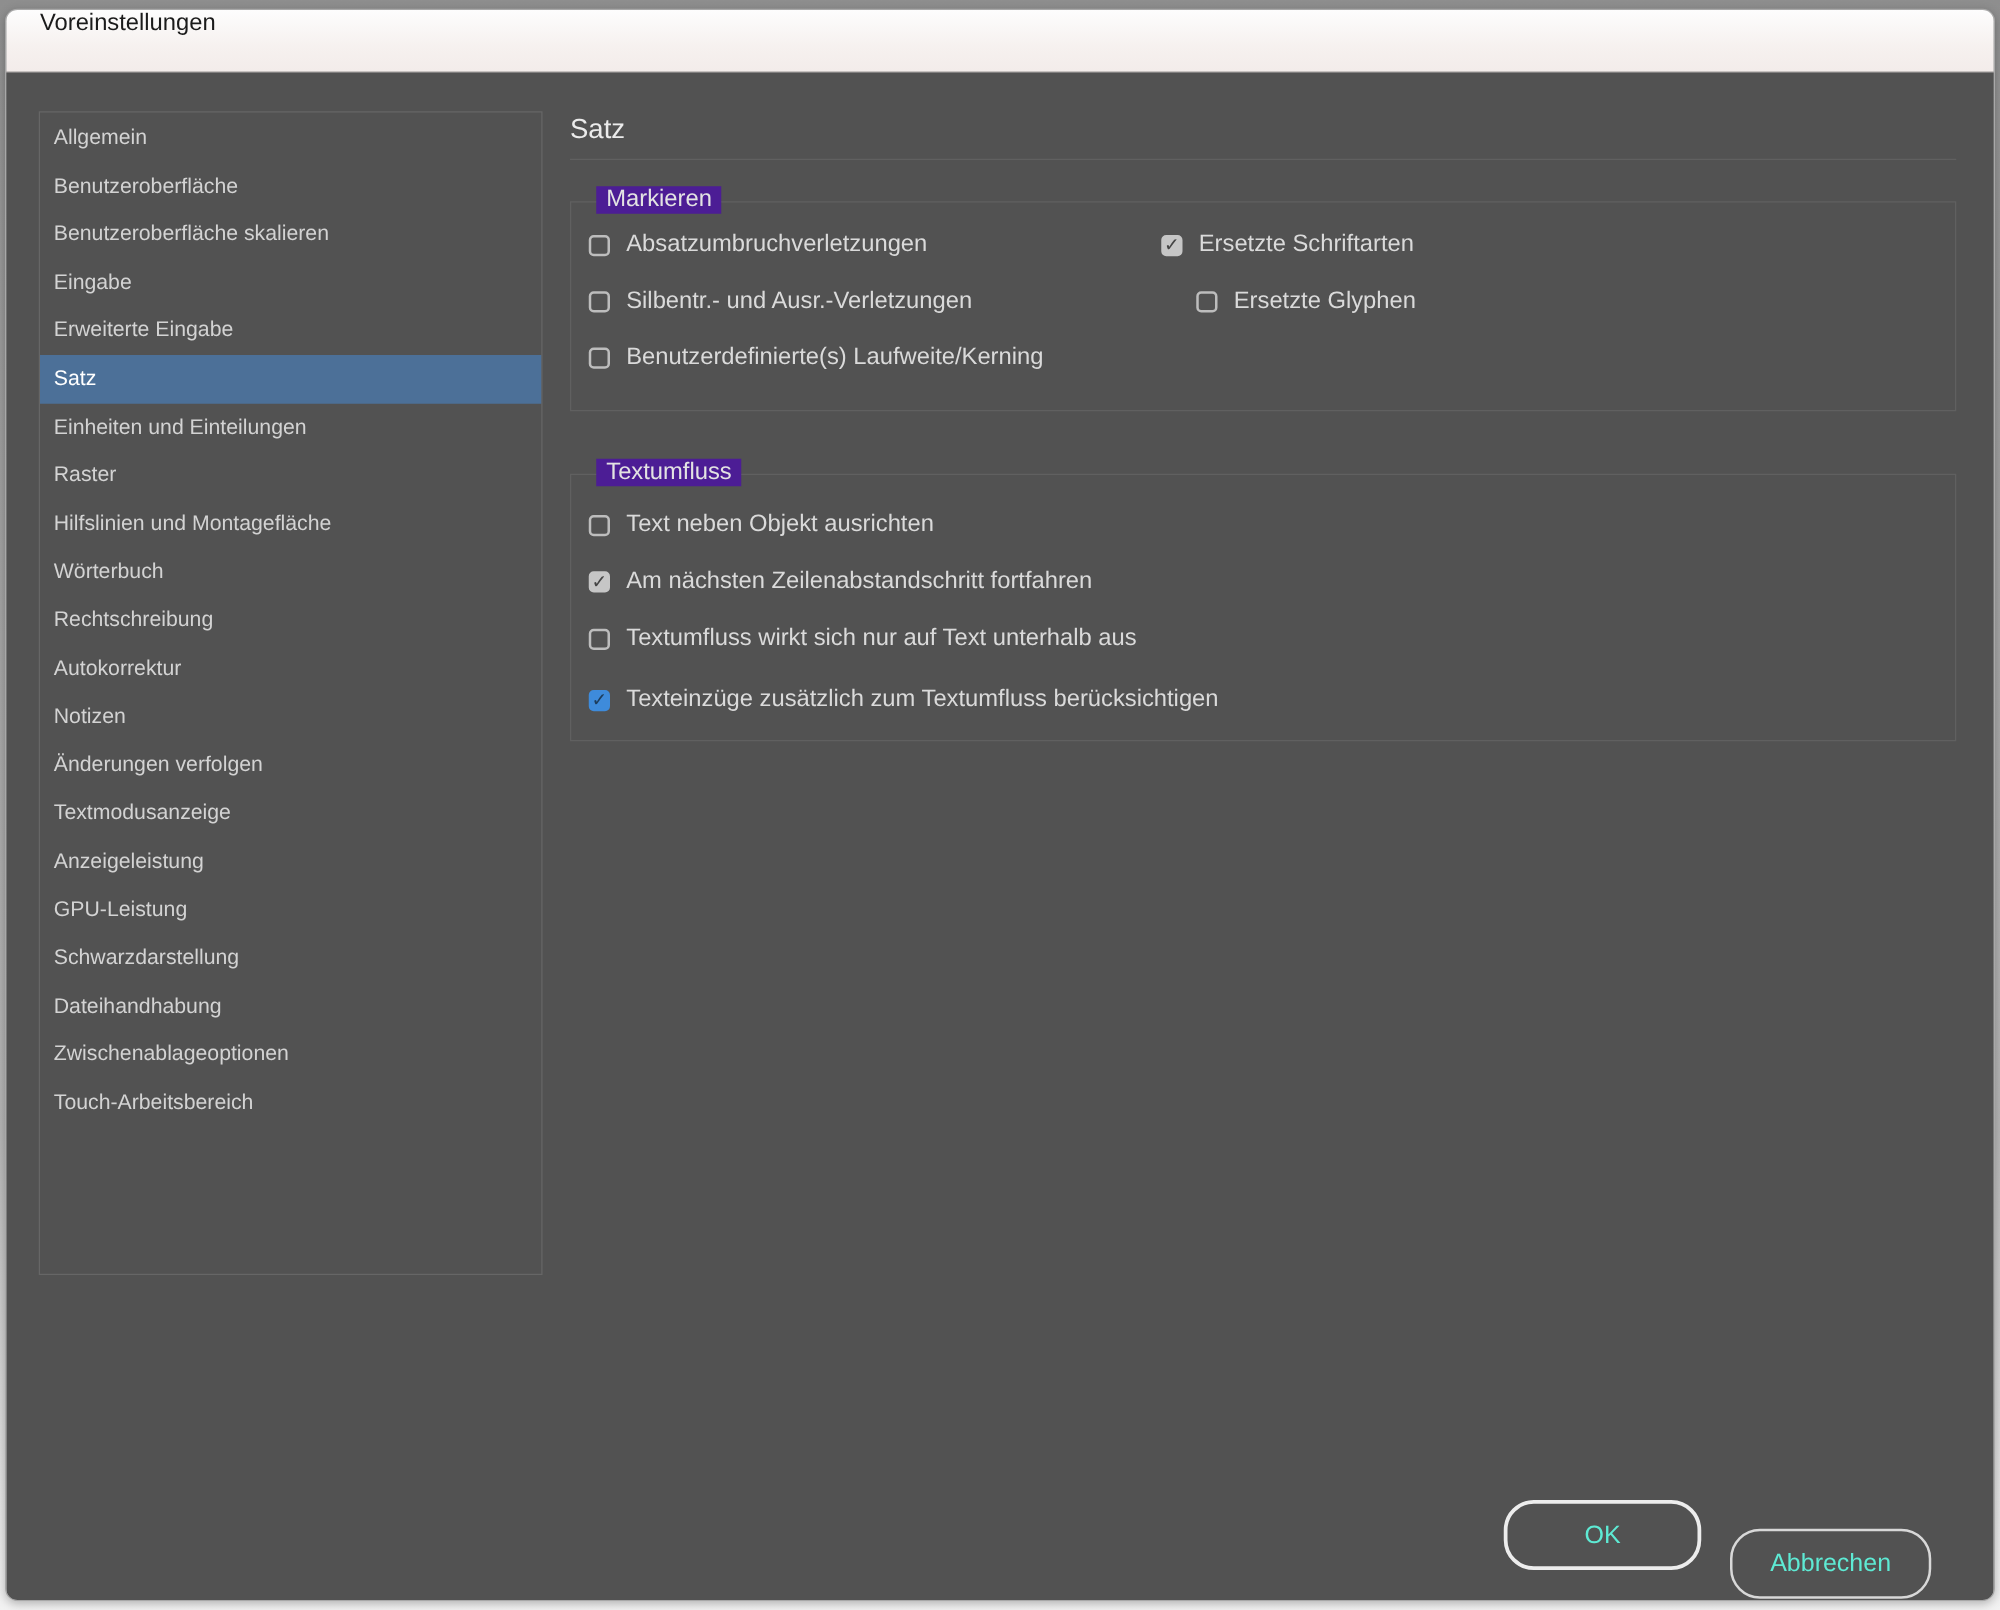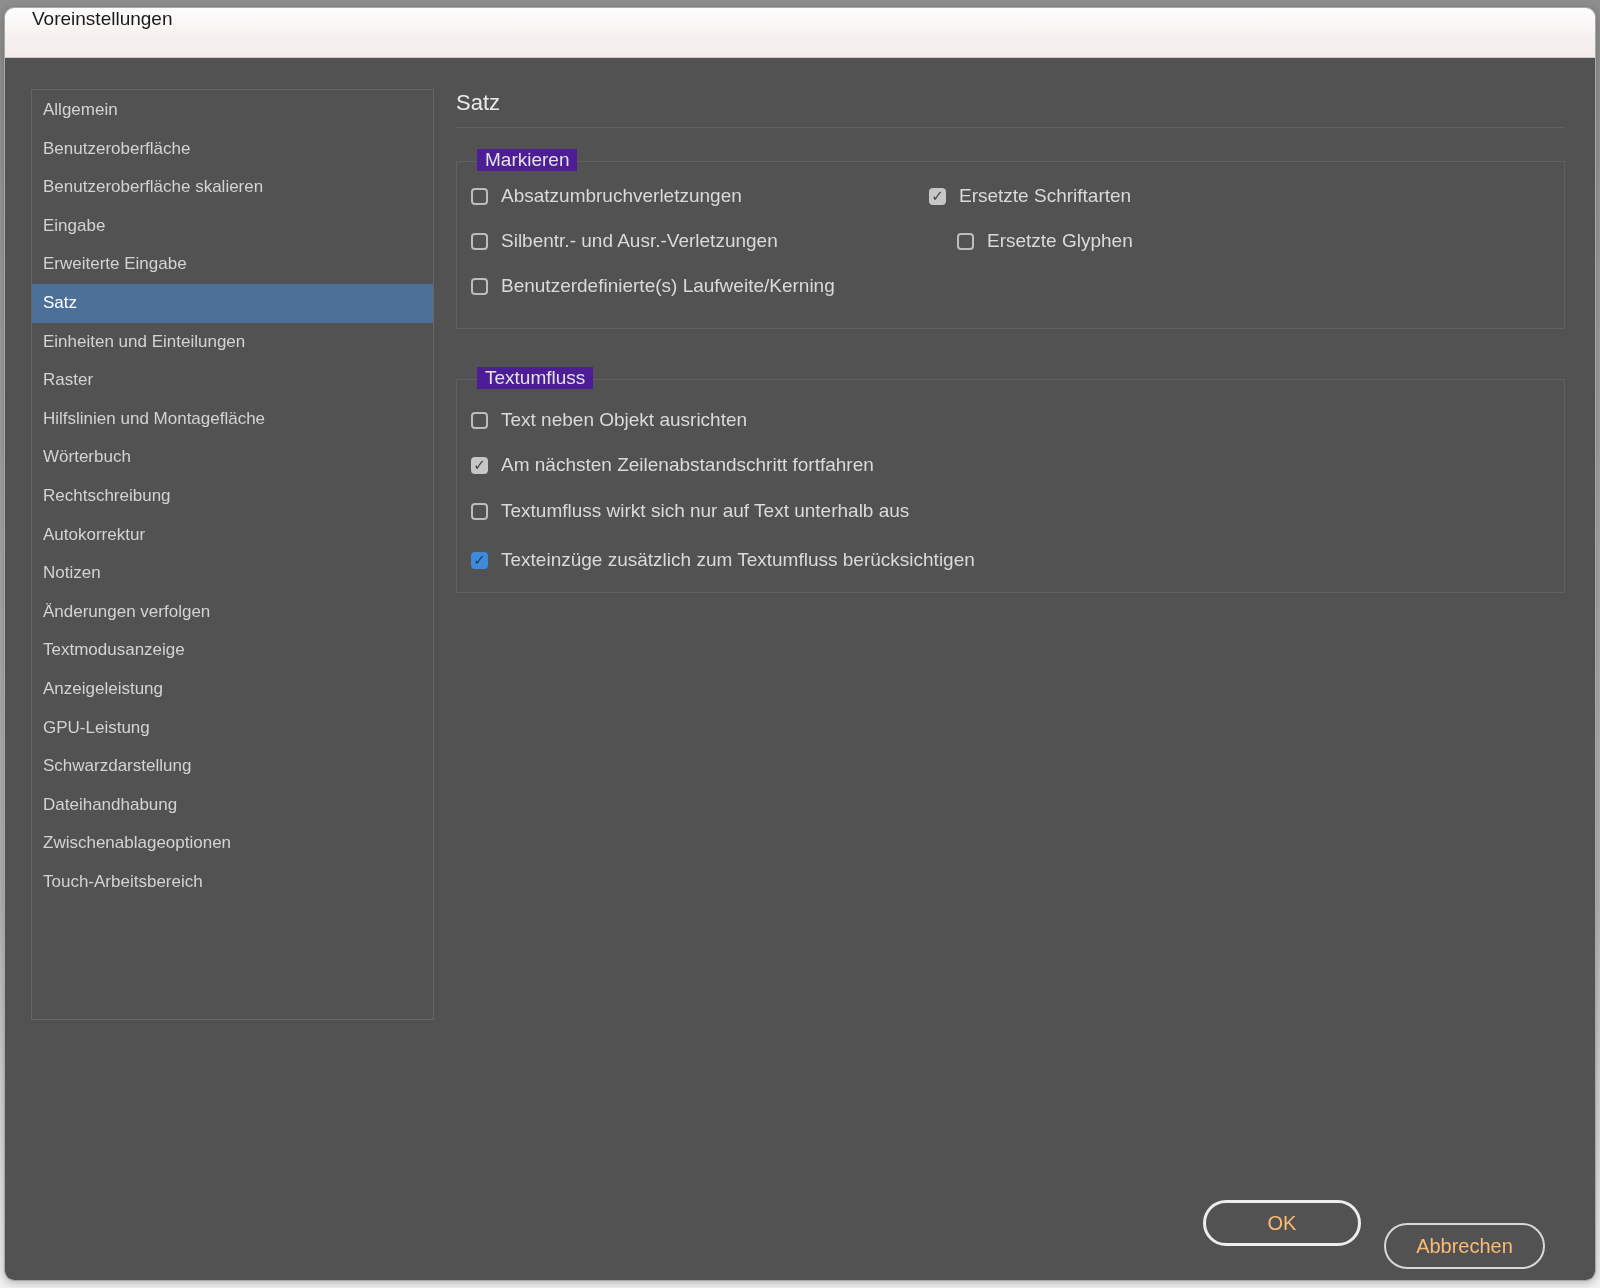--- a/index.html
+++ b/index.html
@@ -68,22 +68,22 @@
     color:#454545; font-size:15px; font-weight:bold;
   }
   .cb.checked-blue { background:#3e8bdb; border-color:#3e8bdb; }
   .cb.checked-blue::after {
     content:"✓"; position:absolute; inset:-2px; display:flex;
     align-items:center; justify-content:center;
     color:#1d3d5c; font-size:15px; font-weight:bold;
   }
   
   .btn {
-    position:absolute; top:1142px; height:46px; border-radius:24px;
-    background:transparent; color:#fdba74; font-size:20px;
+    position:absolute; top:1142px; height:56px; border-radius:24px;
+    background:transparent; color:#5eead4; font-size:20px;
     font-family:"Liberation Sans","DejaVu Sans",sans-serif;
     display:flex; align-items:center; justify-content:center; cursor:default;
   }
   .btn.ok { left:1198px; width:158px; border:3px solid #ededed; }
   .btn.cancel { left:1379px; width:161px; border:2px solid #d8d8d8;margin-top:23px; }
 </style>
 </head>
 <body>
 
 <div class="dialog">

